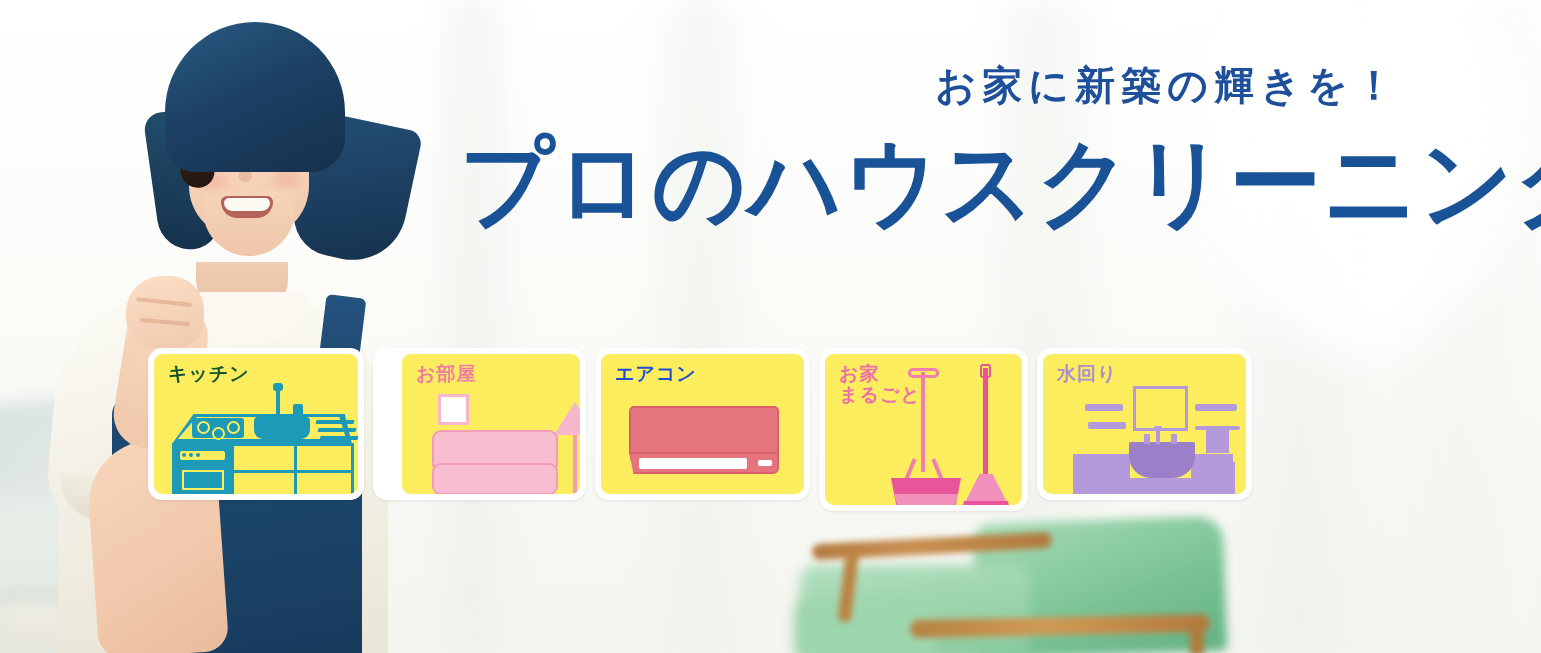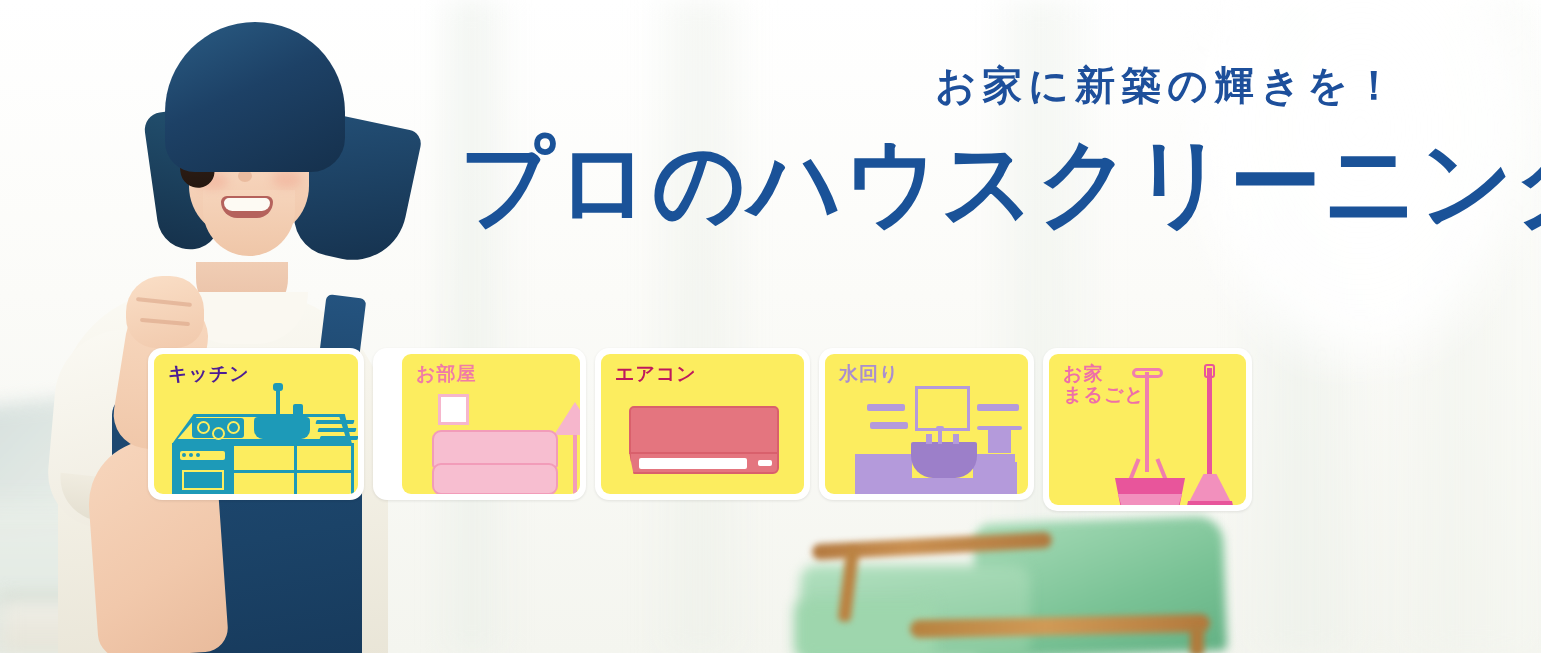--- a/index.html
+++ b/index.html
@@ -279,24 +279,24 @@
   .card-art { position:absolute; inset:0; }
 
   
   .c1 { width:216px; height:152px; }
   .c2 { width:213px; height:152px;padding-left:29px; }
   .c3 { width:213px; height:152px; }
   .c4 { width:215px; height:152px; }
   .c5 { width:215px; height:152px; }
   .c6 { width:209px; height:163px; }
 
-  .lbl-kitchen { color:#4c1d95; }
+  .lbl-kitchen { color:#14532d; }
   .lbl-room    { color:#f07ba6; }
   .lbl-washer  { color:#f0a018; }
-  .lbl-aircon  { color:#be185d; }
+  .lbl-aircon  { color:#1d4ed8; }
   .lbl-water   { color:#a98ed0; }
   .lbl-whole   { color:#ee6fa8; }
 
   
   .k-counter-top {
     position:absolute; left:18px; top:60px; width:180px; height:30px;
     background:#1d9ab8;
     clip-path:polygon(12% 0%, 96% 0%, 100% 100%, 0% 100%);
   }
   .k-counter-top-in {
@@ -643,20 +643,39 @@
         <div class="card-label lbl-aircon">エアコン</div>
         <div class="card-art">
           <div class="a-body"></div>
           <div class="a-lower"></div>
           <div class="a-vent"></div>
           <div class="a-led"></div>
         </div>
       </div>
     </div>
 
+    <div class="card c6">
+      <div class="card-inner">
+        <div class="card-label lbl-whole">お家
+まるごと</div>
+        <div class="card-art">
+          <div class="h-mop-grip"></div>
+          <div class="h-mop-handle"></div>
+          <div class="h-mop-yl"></div>
+            <div class="h-mop-yr"></div>
+          <div class="h-mop-head"></div>
+          <div class="h-mop-head2"></div>
+          <div class="h-br-top"></div>
+          <div class="h-br-handle"></div>
+          <div class="h-br-head"></div>
+          <div class="h-br-band"></div>
+        </div>
+      </div>
+    </div>
+
     <div class="card c5">
       <div class="card-inner">
         <div class="card-label lbl-water">水回り</div>
         <div class="card-art">
           <div class="v-mirror"></div>
           <div class="v-bar1"></div>
             <div class="v-bar2"></div>
             <div class="v-bar3"></div>
           <div class="v-towelbar"></div>
             <div class="v-towel"></div>
@@ -669,33 +688,14 @@
           <div class="v-basin-top"></div>
             <div class="v-basin"></div>
           <div class="v-tap"></div>
             <div class="v-tap-t"></div>
           <div class="v-h1"></div>
             <div class="v-h2"></div>
         </div>
       </div>
     </div>
 
-    <div class="card c6">
-      <div class="card-inner">
-        <div class="card-label lbl-whole">お家
-まるごと</div>
-        <div class="card-art">
-          <div class="h-mop-grip"></div>
-          <div class="h-mop-handle"></div>
-          <div class="h-mop-yl"></div>
-            <div class="h-mop-yr"></div>
-          <div class="h-mop-head"></div>
-          <div class="h-mop-head2"></div>
-          <div class="h-br-top"></div>
-          <div class="h-br-handle"></div>
-          <div class="h-br-head"></div>
-          <div class="h-br-band"></div>
-        </div>
-      </div>
-    </div>
-
   </div>
 </div>
 
 </body></html>

